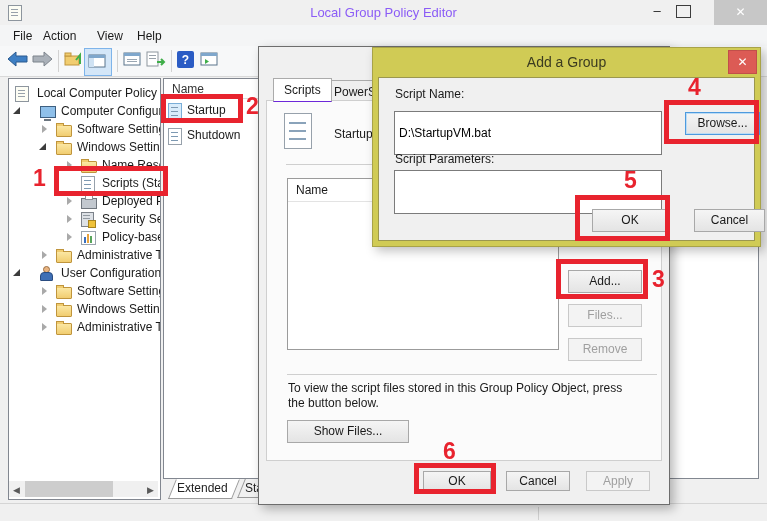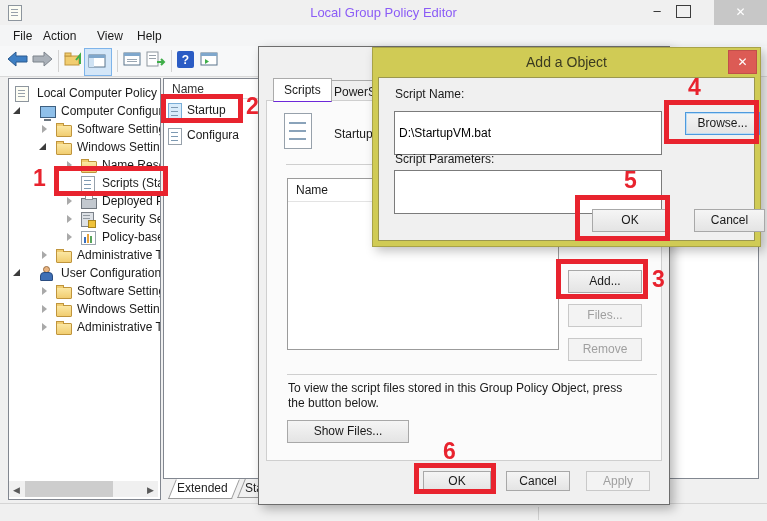--- a/index.html
+++ b/index.html
@@ -267,21 +267,21 @@
   <div class="abs pane content-pane">
     <div class="abs col-header">
       <span>Name</span>
     </div>
     <div class="lrow" style="left:0;top:23px;">
       <span class="ic ic-script sel"></span>
       <span class="llabel">Startup</span>
     </div>
     <div class="lrow" style="left:0;top:48px;">
       <span class="ic ic-script"></span>
-      <span class="llabel">Configura</span>
+      <span class="llabel">Shutdown</span>
     </div>
   </div>
 
   <div class="abs vtab active" style="left:172px;width:62px;"></div>
   <span class="abs vtab-label" style="left:177px;">Extended</span>
   <div class="abs vtab" style="left:241px;width:54px;"></div>
   <span class="abs vtab-label" style="left:245px;">Standard</span>
 
   <div class="abs statusbar">
     <div class="abs status-div" style="top:3px;"></div>
@@ -308,21 +308,21 @@
     <span class="info-text" style="left:29px;top:334px;">To view the script files stored in this Group Policy Object, press</span>
     <span class="info-text" style="left:29px;top:349px;">the button below.</span>
     <div class="btn" style="left:28px;top:373px;width:120px;height:21px;">Show Files...</div>
 
     <div class="btn" style="left:164px;top:424px;width:66px;height:18px;line-height:18px;">OK</div>
     <div class="btn" style="left:247px;top:424px;width:62px;height:18px;line-height:18px;">Cancel</div>
     <div class="btn disabled" style="left:327px;top:424px;width:62px;height:18px;line-height:18px;">Apply</div>
   </div>
 
   <div class="abs add-dialog">
-    <div class="abs add-title">Add a Object</div>
+    <div class="abs add-title">Add a Group</div>
     <div class="abs add-close">✕</div>
     <div class="abs add-inner">
       <span class="flabel" style="left:16px;top:9px;">Script Name:</span>
       <input class="field" style="left: 15px; top: 33px; width: 258px;" value="D:\StartupVM.bat">
       <div class="btn focus" style="left:306px;top:34px;width:73px;height:21px;">Browse...</div>
       <span class="flabel" style="left:16px;top:74px;">Script Parameters:</span>
       <input class="field" style="left: 15px; top: 92px; width: 258px;" value="">
       <div class="btn" style="left:213px;top:131px;width:74px;height:21px;">OK</div>
       <div class="btn" style="left:315px;top:131px;width:69px;height:21px;">Cancel</div>
     </div>

